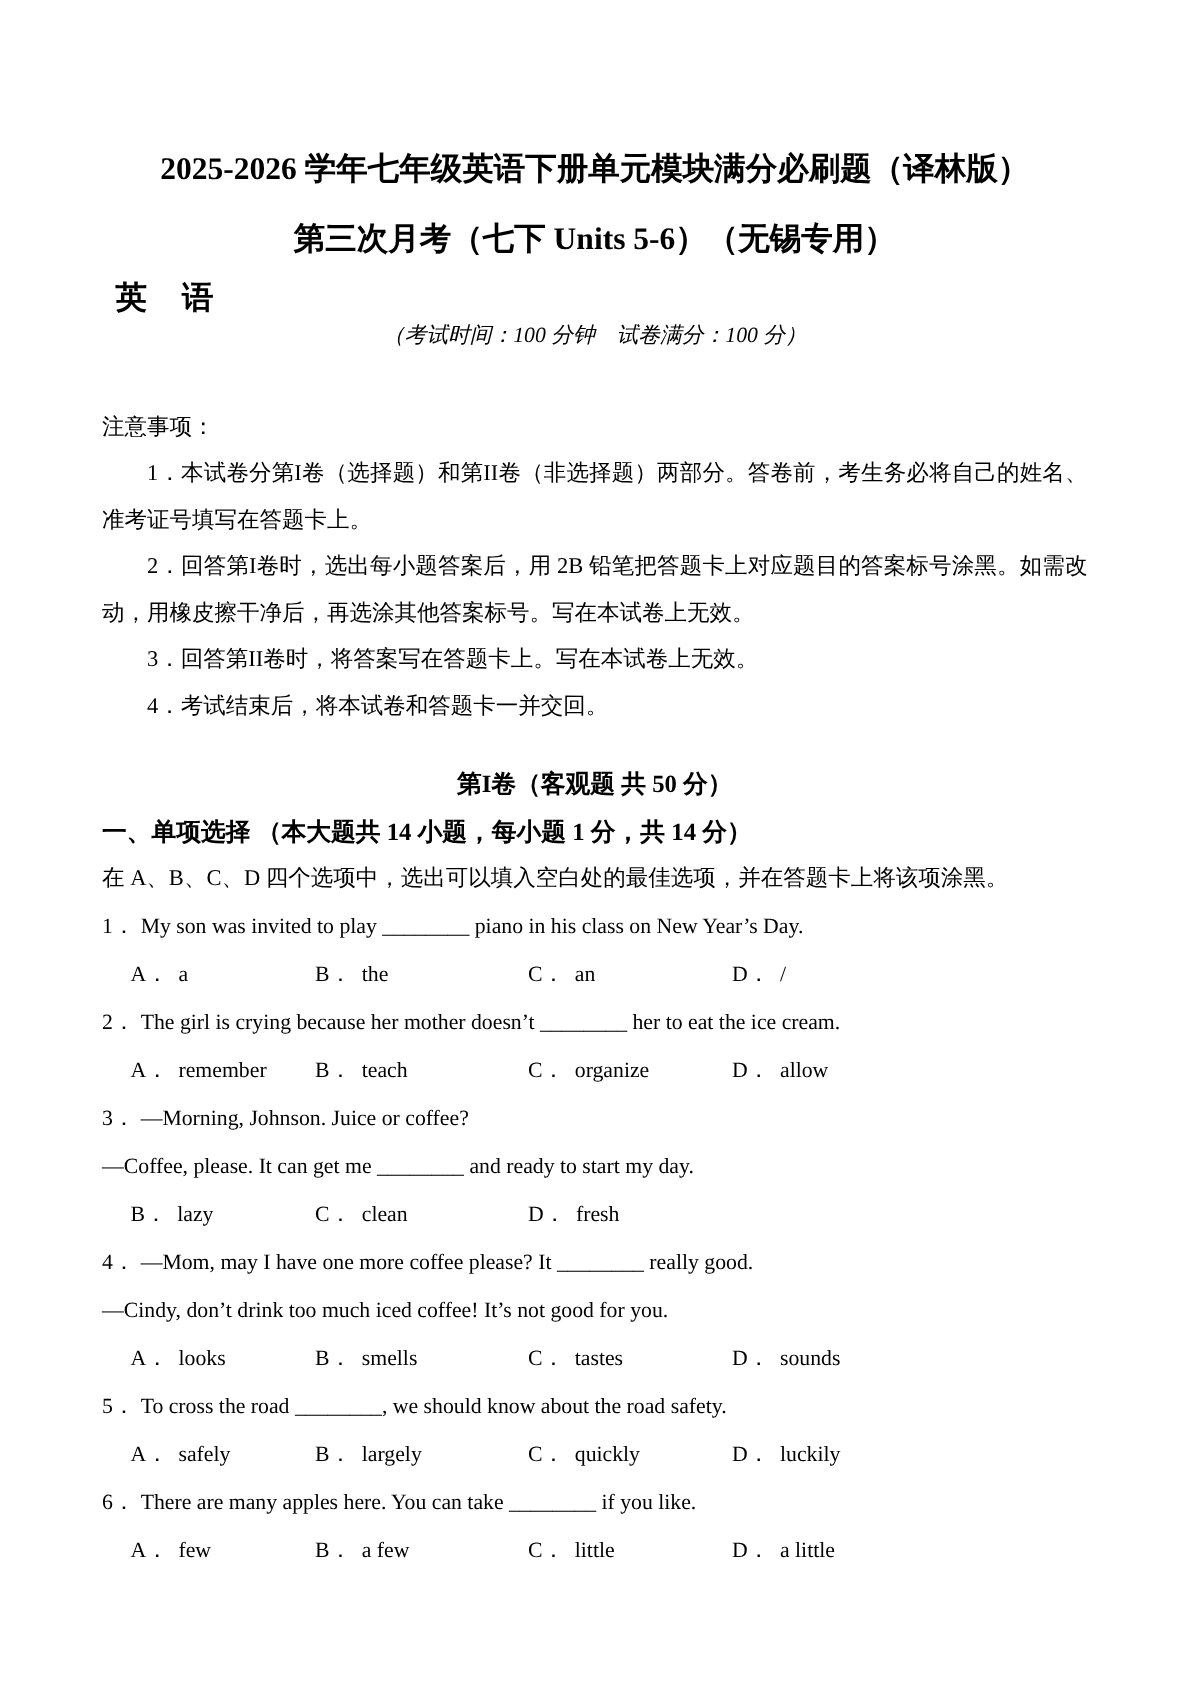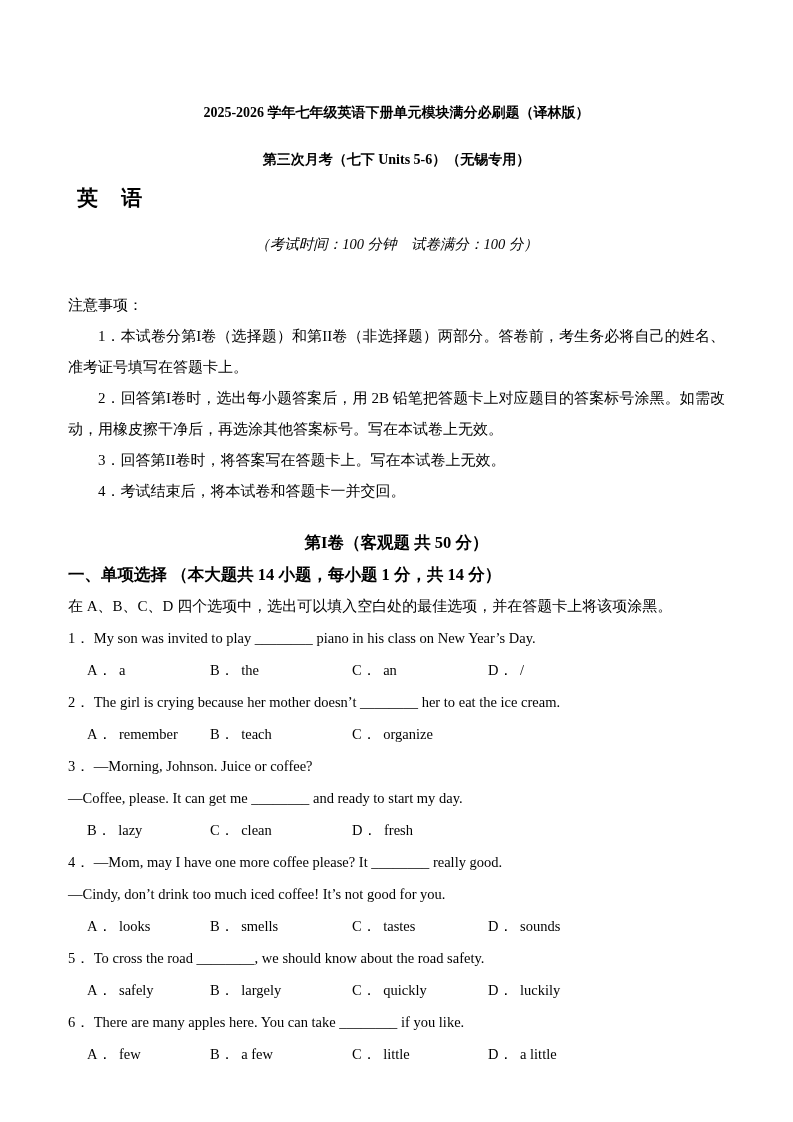--- a/index.html
+++ b/index.html
@@ -6,31 +6,31 @@
   html, body { background:#ffffff; }
   body {
     width:793px; height:1122px;
     font-family:"Liberation Serif","DejaVu Serif",serif;
     color:#000000;
     overflow:hidden;
   }
   .page { padding:100px 68px 0 68px; }
 
   .title-line {
-    text-align:center; font-weight:bold; font-size:14px; line-height:25px;
+    text-align:center; font-weight:bold; font-size:21px; line-height:25px;
   }
   .title-line.second { margin-top:22px; }
 
   .subject-title {
     text-align:left; font-weight:bold; font-size:21px; line-height:28px;
     margin-top:12px; letter-spacing:9px; text-indent:9px;
   }
 
   .exam-info {
-    text-align:center; font-size:14.5px; line-height:20px; margin-top:22px;
+    text-align:center; font-size:14.5px; line-height:20px; margin-top:2px;
     font-style:italic;
   }
 
   .notes { margin-top:36px; font-size:15px; line-height:31px; }
   .notes-header { text-indent:0; }
   .note-item { text-indent:2em; text-align:justify; }
 
   .part1-title {
     text-align:center; font-weight:bold; font-size:16.5px; line-height:32px; margin-top:20px;
   }
@@ -77,20 +77,21 @@
       <div class="option"><span class="opt-label">D．</span><span class="opt-text">/</span></div>
     </div>
   </div>
 
   <div class="question-block">
     <div class="stem-line"><span class="qnum">2．</span><span>The girl is crying because her mother doesn’t ________ her to eat the ice cream.</span></div>
     <div class="options-row">
       <div class="option"><span class="opt-label">A．</span><span class="opt-text">remember</span></div>
       <div class="option"><span class="opt-label">B．</span><span class="opt-text">teach</span></div>
       <div class="option"><span class="opt-label">C．</span><span class="opt-text">organize</span></div>
+      <div class="option"><span class="opt-label">D．</span><span class="opt-text">allow</span></div>
     </div>
   </div>
 
   <div class="question-block">
     <div class="stem-line"><span class="qnum">3．</span><span>—Morning, Johnson. Juice or coffee?</span></div>
     <div class="stem-line"><span>—Coffee, please. It can get me ________ and ready to start my day.</span></div>
     <div class="options-row">
       <div class="option"><span class="opt-label">B．</span><span class="opt-text">lazy</span></div>
       <div class="option"><span class="opt-label">C．</span><span class="opt-text">clean</span></div>
       <div class="option"><span class="opt-label">D．</span><span class="opt-text">fresh</span></div>

